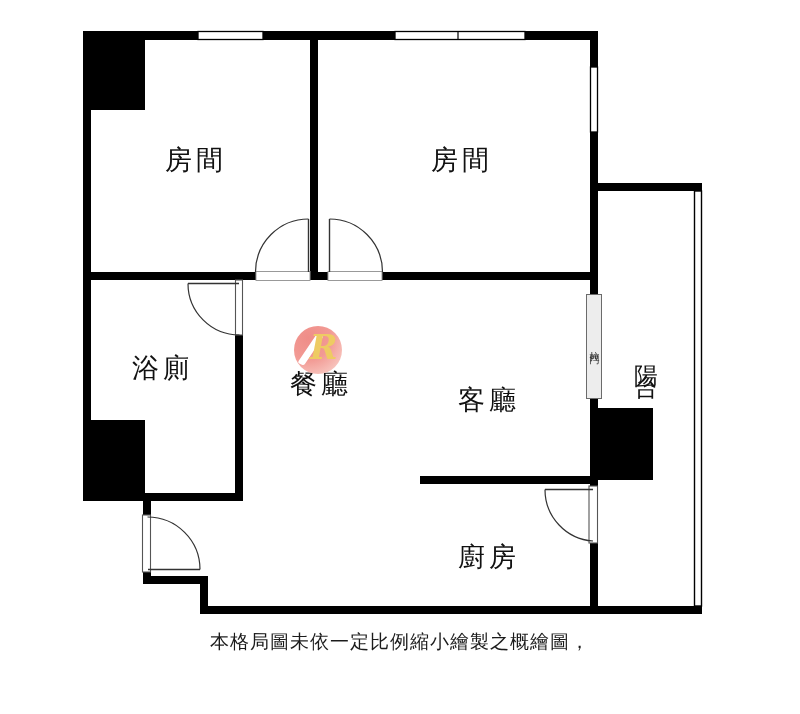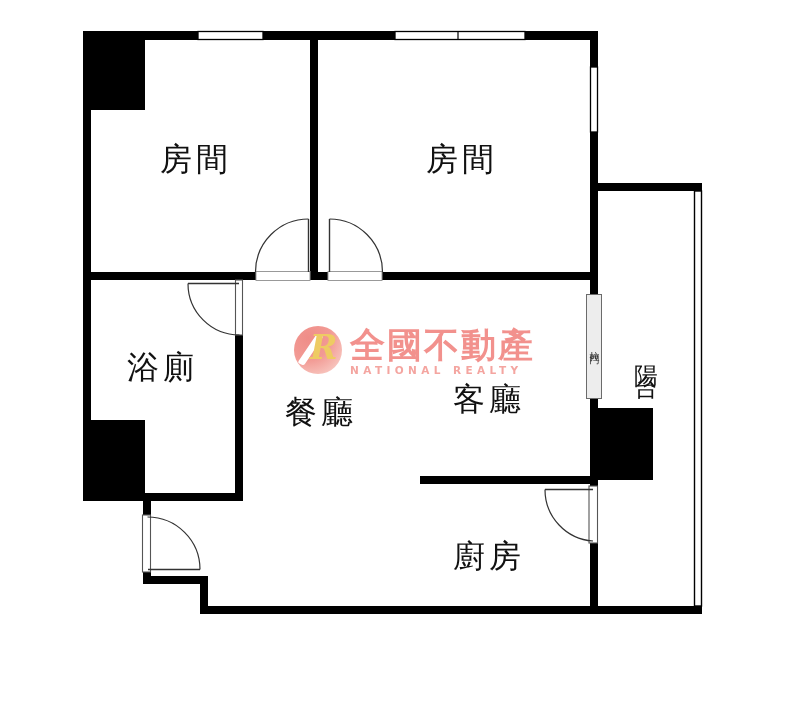--- a/index.html
+++ b/index.html
@@ -1,21 +1,21 @@
 <!DOCTYPE html>
 <html><head>
 <meta charset="utf-8">
 <style>
   html,body{margin:0;padding:0;background:#fff;}
   .stage{position:relative;width:800px;height:714px;background:#fff;overflow:hidden;
          font-family:"DejaVu Sans",sans-serif;}
   .wall,.pillar{position:absolute;background:#000;}
   .room-label{position:absolute;transform:translate(-50%,-50%);
       font-family:"DejaVu Serif","Liberation Serif",serif;
-      font-size:32px;color:#111;letter-spacing:4px;white-space:nowrap;}
+      font-size:27px;color:#111;letter-spacing:4px;white-space:nowrap;}
   .room-label.vertical{writing-mode:vertical-rl;letter-spacing:10px;font-size:24px;
       transform:translate(-50%,-50%);}
   .svg-overlay{position:absolute;left:0;top:0;}
   .slide-door{position:absolute;left:586px;top:294px;width:16px;height:105px;
       background:#ededed;border:1px solid #6b6b6b;box-sizing:border-box;
       display:flex;align-items:center;justify-content:center;}
   .slide-door span{writing-mode:vertical-rl;font-size:10px;color:#222;
       letter-spacing:4px;font-family:"DejaVu Serif",serif;}
   
   .logo{position:absolute;left:294px;top:326px;display:flex;align-items:flex-start;gap:8px;}
@@ -98,32 +98,29 @@
     <path d="M545,489.5 A51.5,51.5 0 0 0 593,541" fill="none" stroke="#333" stroke-width="1.2"></path>
   </svg>
 
   <div class="slide-door">
     <span>拉門</span>
   </div>
 
   <div class="room-label" style="left:196px;top:160px">房間</div>
   <div class="room-label" style="left:462px;top:160px">房間</div>
   <div class="room-label" style="left:163px;top:368px">浴廁</div>
-  <div class="room-label" style="left:321px;top:413px">餐廳</div>
+  <div class="room-label" style="left:321px;top:384px">餐廳</div>
   <div class="room-label" style="left:489px;top:400px">客廳</div>
   <div class="room-label" style="left:489px;top:557px">廚房</div>
   <div class="room-label vertical" style="left:646px;top:356px">陽台</div>
 
   <div class="logo">
     <div class="logo-emblem">
       <div class="logo-slash"></div>
       <div class="logo-r">R</div>
     </div>
-    <div class="logo-text">
-      <div class="logo-zh">全國不動產</div>
-      <div class="logo-en">NATIONAL REALTY</div>
-    </div>
   </div>
 
   <div class="disclaimer">
+    <div>本格局圖未依一定比例縮小繪製之概繪圖，</div>
   </div>
 
 </div>
 
 </body></html>

